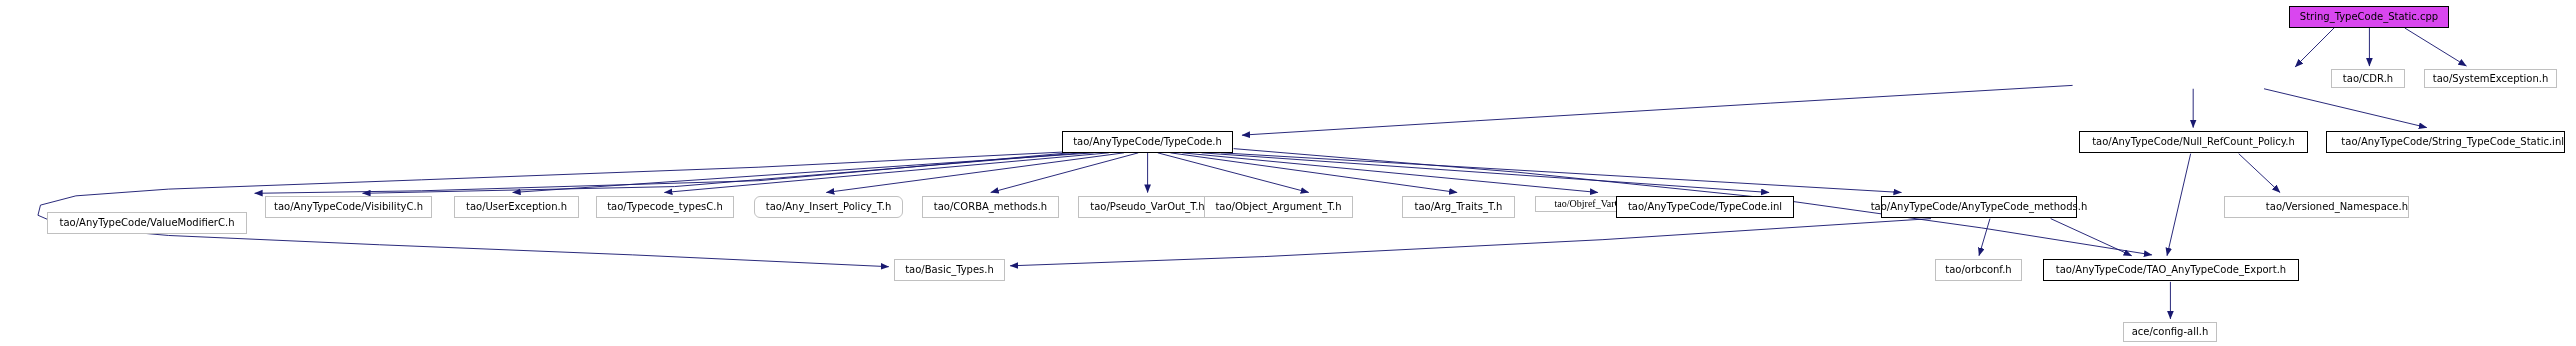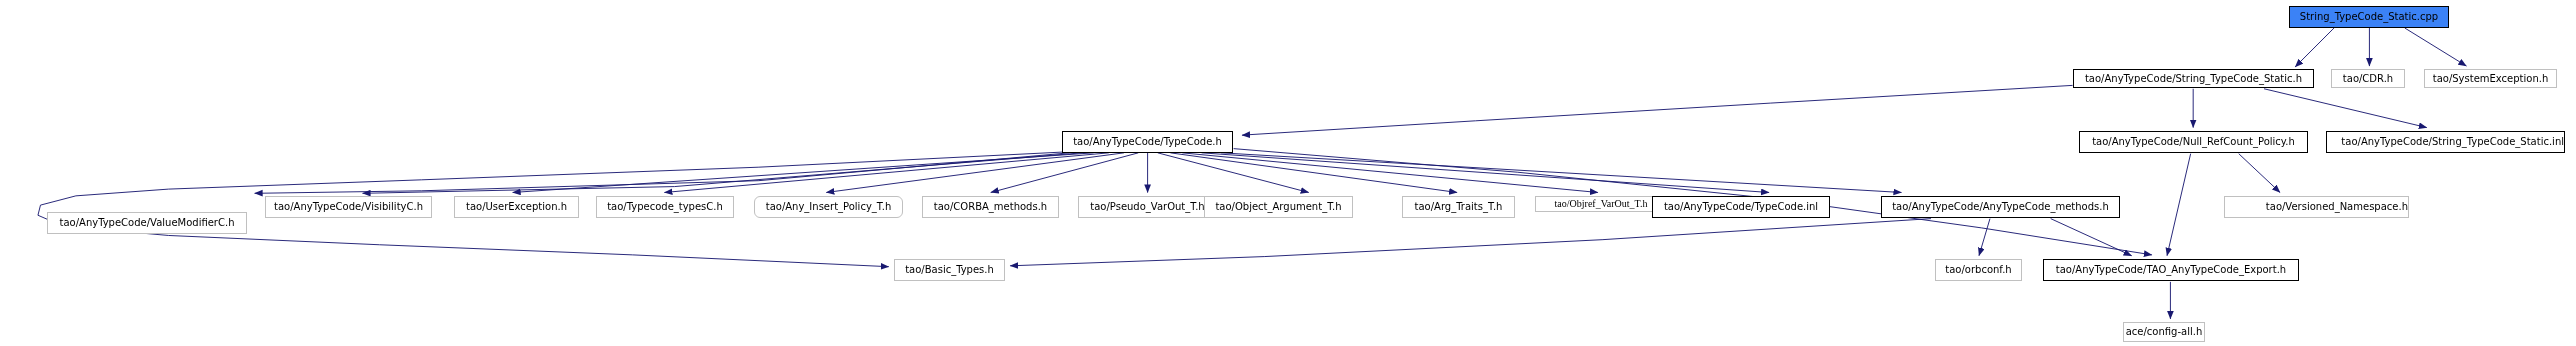--- a/index.html
+++ b/index.html
@@ -13,21 +13,21 @@
   #edge-layer{position:absolute;left:0;top:0;width:2576px;height:347px;z-index:1;}
   #node-layer{position:absolute;left:0;top:0;width:2576px;height:347px;z-index:2;}
   .edge{fill:none;stroke:#191970;stroke-width:1.1px;}
   .node{
     position:absolute;box-sizing:border-box;
     display:flex;align-items:center;justify-content:center;
     background:#ffffff;border:0.8px solid #000000;
     font-size:10px;line-height:1;color:#000000;white-space:nowrap;
     z-index:2;
   }
-  .node.root{background:#3b82f6;border-color:#000000;}
+  .node.root{background:#d946ef;border-color:#000000;}
   .node.doc{border-color:#000000;}
   .node.ext{border-color:#c0c0c0;}
 </style>
 </head>
 <body>
 
 <div id="graph-canvas">
   <svg id="edge-layer" viewBox="0 0 3055 411" width="2576" height="347" xmlns="http://www.w3.org/2000/svg">
     <defs>
       <marker id="arrow" markerWidth="11" markerHeight="9" refX="9.5" refY="4" orient="auto" markerUnits="userSpaceOnUse">
@@ -57,23 +57,20 @@
       <path d="M2655 182 L2704 228" class="edge" stroke="#191970" marker-end="url(#arrow)"></path>
       <path d="M2598 182 L2570 303" class="edge" stroke="#191970" marker-end="url(#arrow)"></path>
       <path d="M2290 259 L1900 284 L1500 304 L1198 315" class="edge" stroke="#191970" marker-end="url(#arrow)"></path>
       <path d="M2360 259 L2347 303" class="edge" stroke="#191970" marker-end="url(#arrow)"></path>
       <path d="M2432 259 L2528 303" class="edge" stroke="#191970" marker-end="url(#arrow)"></path>
       <path d="M2574 334 L2574 378" class="edge" stroke="#191970" marker-end="url(#arrow)"></path>
     </svg>
   <div id="node-layer">
       <div class="node root" style="left: 2289px; top: 5.9px; width: 160px; height: 22px;">
         <span>String_TypeCode_Static.cpp</span>
-      </div>
-      <div class="node doc" style="left: 2073px; top: 69px; width: 241px; height: 19.4px;">
-        <span>tao/AnyTypeCode/String_TypeCode_Static.h</span>
       </div>
       <div class="node ext" style="left: 2331px; top: 69px; width: 74px; height: 19.4px;">
         <span>tao/CDR.h</span>
       </div>
       <div class="node ext" style="left: 2424px; top: 69px; width: 133px; height: 19.4px;">
         <span>tao/SystemException.h</span>
       </div>
       <div class="node doc" style="left: 1062px; top: 131px; width: 171px; height: 22px;">
         <span>tao/AnyTypeCode/TypeCode.h</span>
       </div>
@@ -106,36 +103,36 @@
       </div>
       <div class="node ext" style="left: 1204px; top: 196px; width: 149px; height: 22px;">
         <span>tao/Object_Argument_T.h</span>
       </div>
       <div class="node ext" style="left: 1402px; top: 196px; width: 113px; height: 22px;">
         <span>tao/Arg_Traits_T.h</span>
       </div>
       <div class="node ext" style="left: 1535px; top: 196px; width: 132px; height: 16px; font-family: Liberation Serif, serif;">
         <span>tao/Objref_VarOut_T.h</span>
       </div>
-      <div class="node doc" style="left: 1652px; top: 196px; width: 178px; height: 22px;">
+      <div class="node doc" style="left: 1616px; top: 196px; width: 178px; height: 22px;">
         <span>tao/AnyTypeCode/TypeCode.inl</span>
       </div>
-      <div class="node doc" style="left: 1881px; top: 196px; width: 239px; height: 22px;">
+      <div class="node doc" style="left: 1881px; top: 196px; width: 196px; height: 22px;">
         <span>tao/AnyTypeCode/AnyTypeCode_methods.h</span>
       </div>
       <div class="node ext" style="left: 2224px; top: 196px; width: 185px; height: 22px; justify-content: flex-end;">
         <span>tao/Versioned_Namespace.h</span>
       </div>
       <div class="node ext" style="left: 894px; top: 259px; width: 111px; height: 22px;">
         <span>tao/Basic_Types.h</span>
       </div>
       <div class="node ext" style="left: 1935px; top: 259px; width: 87px; height: 22px;">
         <span>tao/orbconf.h</span>
       </div>
       <div class="node doc" style="left: 2043px; top: 259px; width: 256px; height: 22px; text-align: right;">
         <span>tao/AnyTypeCode/TAO_AnyTypeCode_Export.h</span>
       </div>
-      <div class="node ext" style="left: 2123px; top: 322px; width: 82px; height: 20px;">
+      <div class="node ext" style="left: 2123px; top: 322px; width: 94px; height: 20px;">
         <span>ace/config-all.h</span>
       </div>
     </div>
 </div>
 
 
 </body></html>

